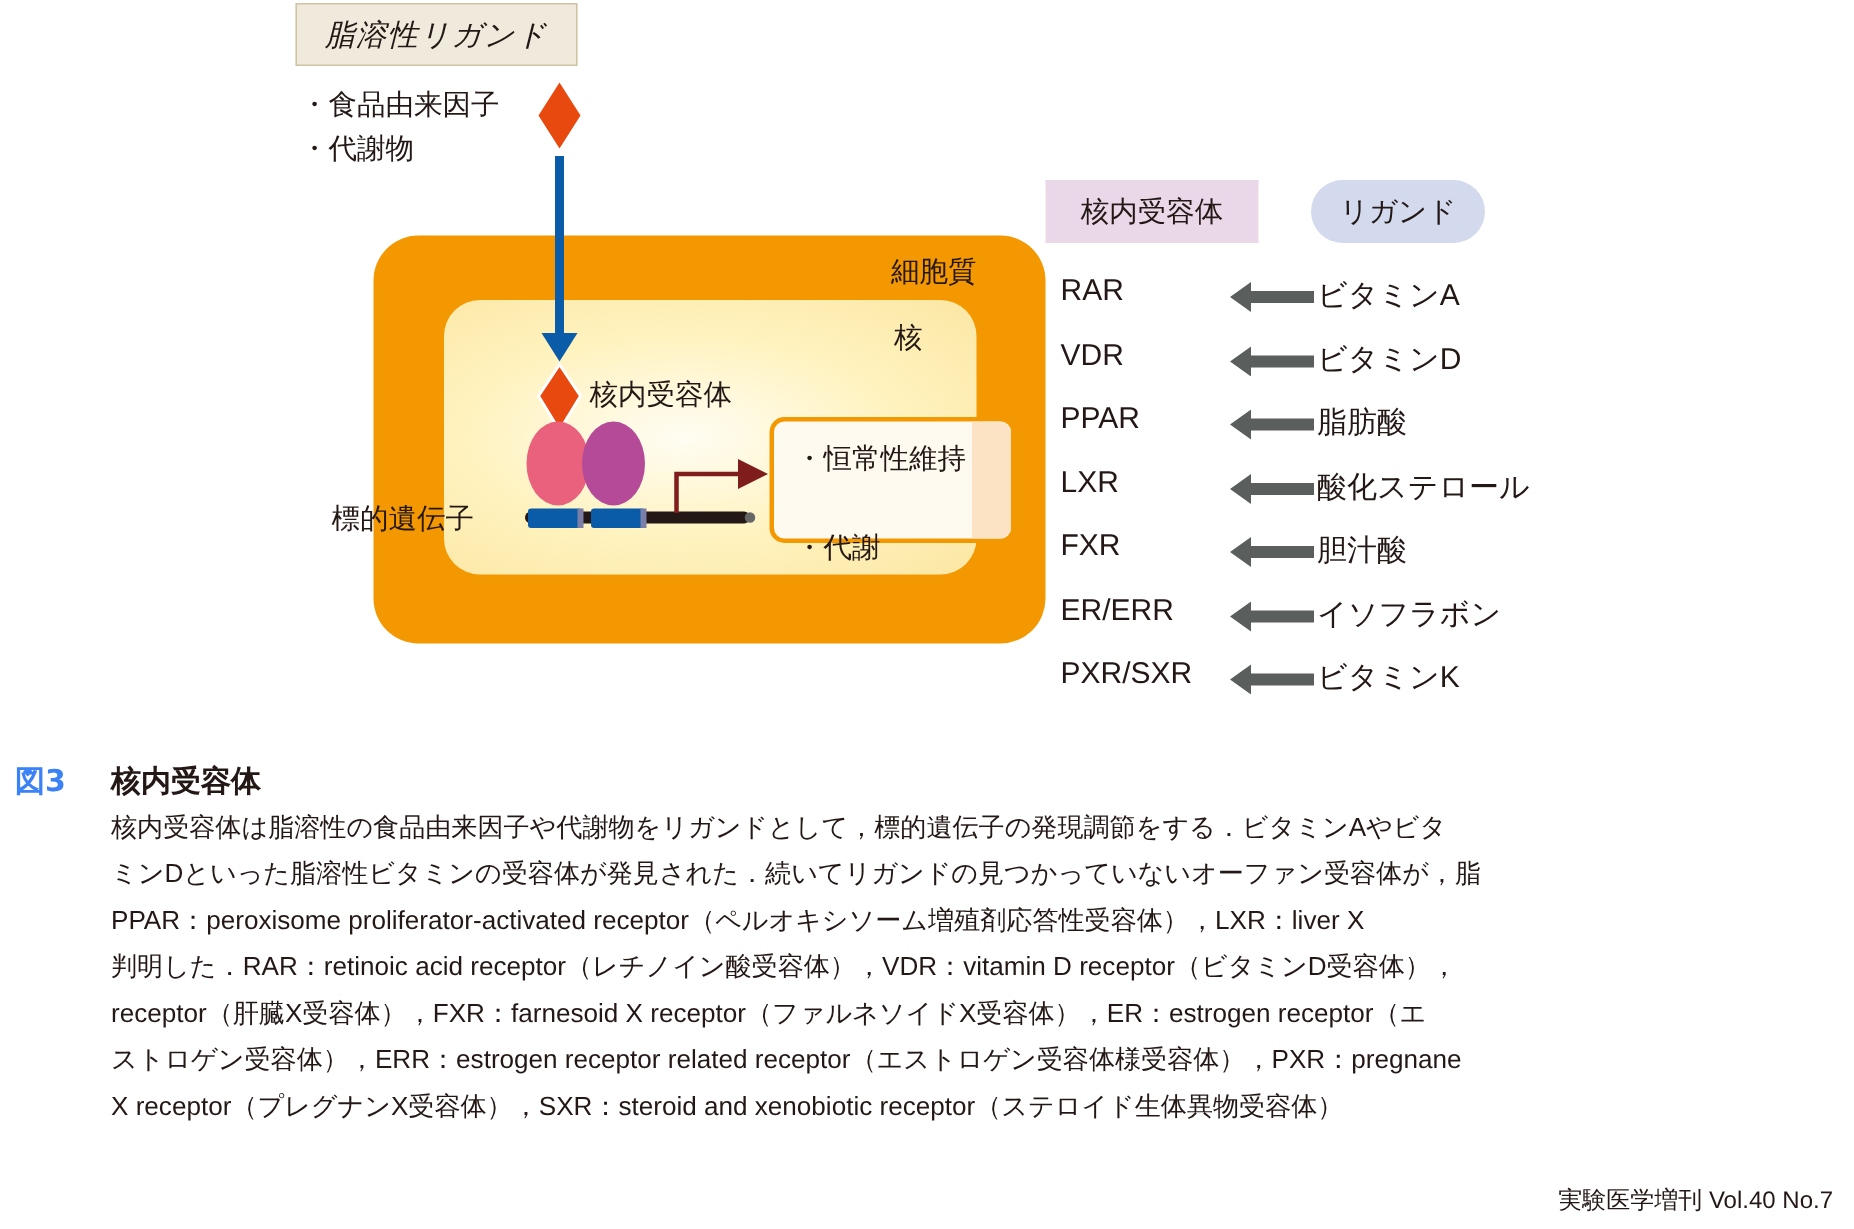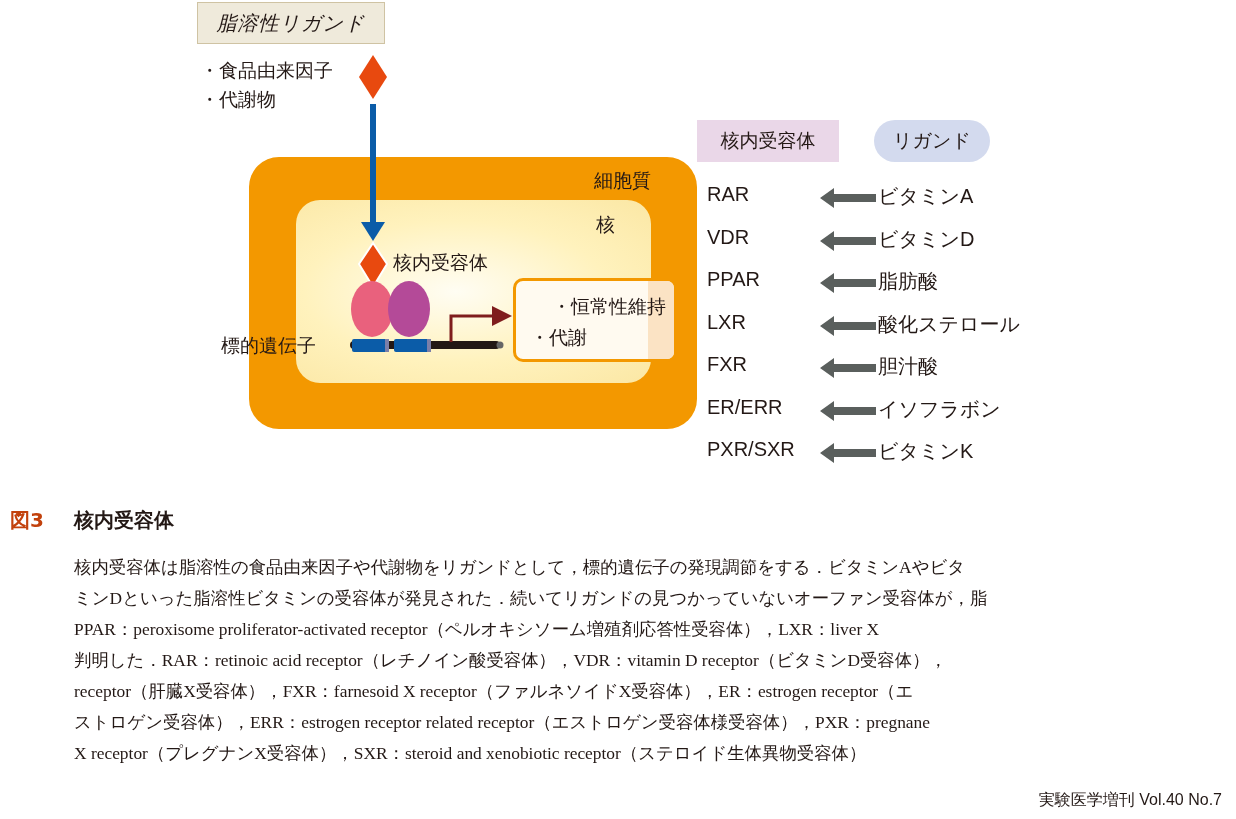--- a/index.html
+++ b/index.html
@@ -18,24 +18,24 @@
                 border:3px solid #f39800; border-radius:10px; background:#fffaf0;
                 font-size:19px; line-height:31px; padding:10px 0 0 14px; }
   .effect-tint { position:absolute; right:0; top:0; bottom:0; width:26px; background:#fbe3c4; border-radius:0 7px 7px 0; }
   .hdr { top:120px; height:42px; font-size:19px; display:flex; align-items:center; justify-content:center; }
   .hdr-rec { left:697px; width:142px; background:#ead7e8; }
   .hdr-lig { left:874px; width:116px; background:#d3daee;border-radius:21px; }
   .row { left:707px; height:30px; width:340px; font-family:"Liberation Sans", sans-serif; font-size:20px; }
   .row .rec { position:absolute; left:0; top:0; font-family:"Liberation Sans", sans-serif;text-align:center; }
   .row .arrow { position:absolute; left:113px; top:5px; }
   .row .lig { position:absolute; left:171px; top:0; }
-  .caption-label { left:10px; top:507px; font-size:20px; font-weight:bold; color:#c2410c; }
+  .caption-label { left:10px; top:507px; font-size:20px; font-weight:bold; color:#3b82f6; }
   .caption-title { left:74px; top:507px; font-size:20px; font-weight:bold; }
-  .caption-body { left:74px; top:536px; width:1160px; font-family:Liberation Serif, serif; font-size:17.4px;
-                  line-height:31px;margin-top:16px; }
+  .caption-body { left:74px; top:536px; width:1160px; font-family:Liberation Sans, sans-serif; font-size:17.4px;
+                  line-height:31px; }
   .caption-body div { white-space:nowrap; }
   .footer { right:14px; top:790px; font-size:16px; font-family:"Liberation Sans", sans-serif; }
 </style>
 </head>
 <body>
 
 <div class="abs ligand-box">脂溶性リガンド</div>
 <div class="abs src-list">
   <div>・食品由来因子</div>
   <div>・代謝物</div>
@@ -67,22 +67,22 @@
   <rect x="385" y="339" width="4" height="13" fill="#7b7fa8"></rect>
   <rect x="394" y="339" width="36" height="13" rx="2" fill="#0b5ca8"></rect>
   <rect x="427" y="339" width="4" height="13" fill="#7b7fa8"></rect>
 
   <polyline points="451,342 451,316 494,316" fill="none" stroke="#7f1d1d" stroke-width="3"></polyline>
   <polygon points="492,306 512,316 492,326" fill="#7f1d1d"></polygon>
 </svg>
 
 <div class="abs effect-box">
   <div class="effect-tint"></div>
-  <div style="position:relative;margin-left:22px;">・恒常性維持</div>
-  <div style="position:relative;">・代謝</div>
+  <div style="position:relative;">・恒常性維持</div>
+  <div style="position:relative;margin-top:28px;">・代謝</div>
 </div>
 
 <div class="abs hdr hdr-rec">核内受容体</div>
 <div class="abs hdr hdr-lig">リガンド</div>
 
 <div id="rows">
     <div class="abs row" style="top: 183px;">
       <span class="rec">RAR</span>
       <svg class="arrow" width="56" height="20">
         <polygon points="0,10 14,0 14,6 56,6 56,14 14,14 14,20" fill="#5a5f5d"></polygon>

